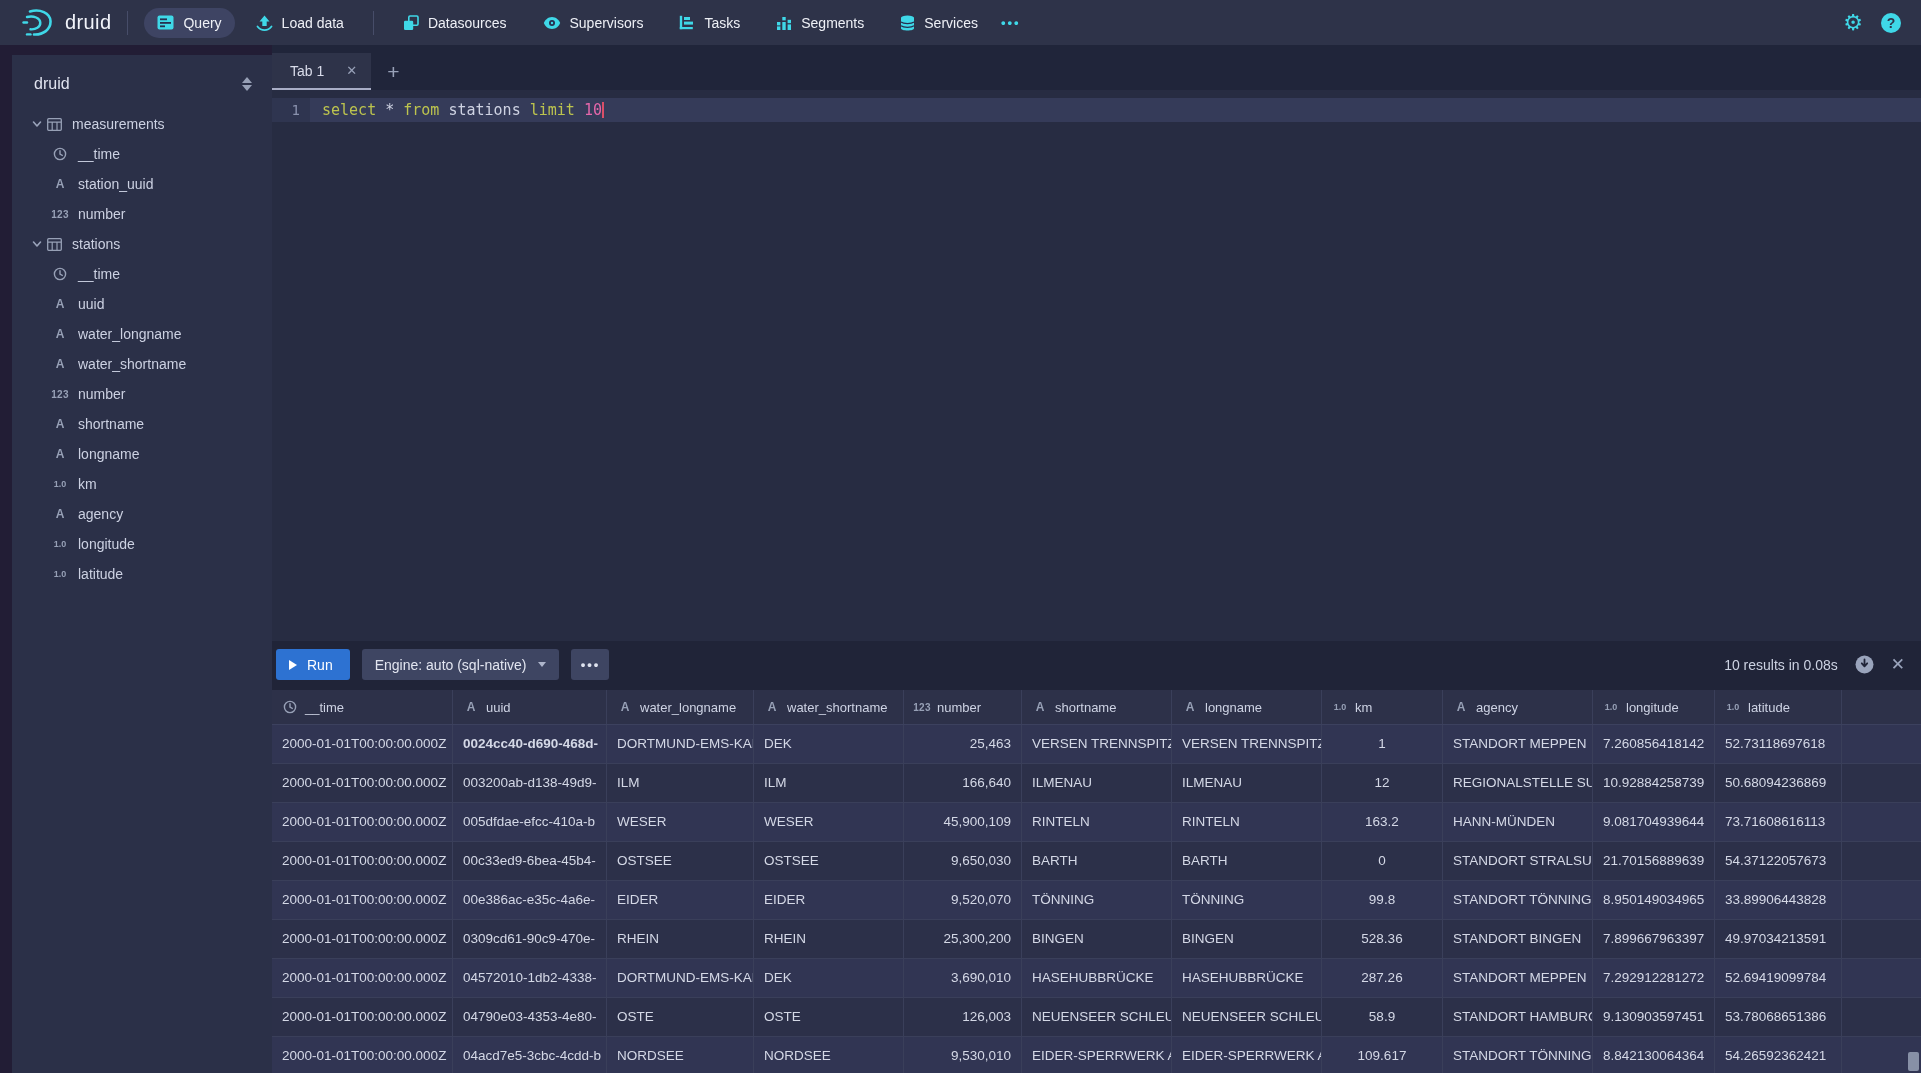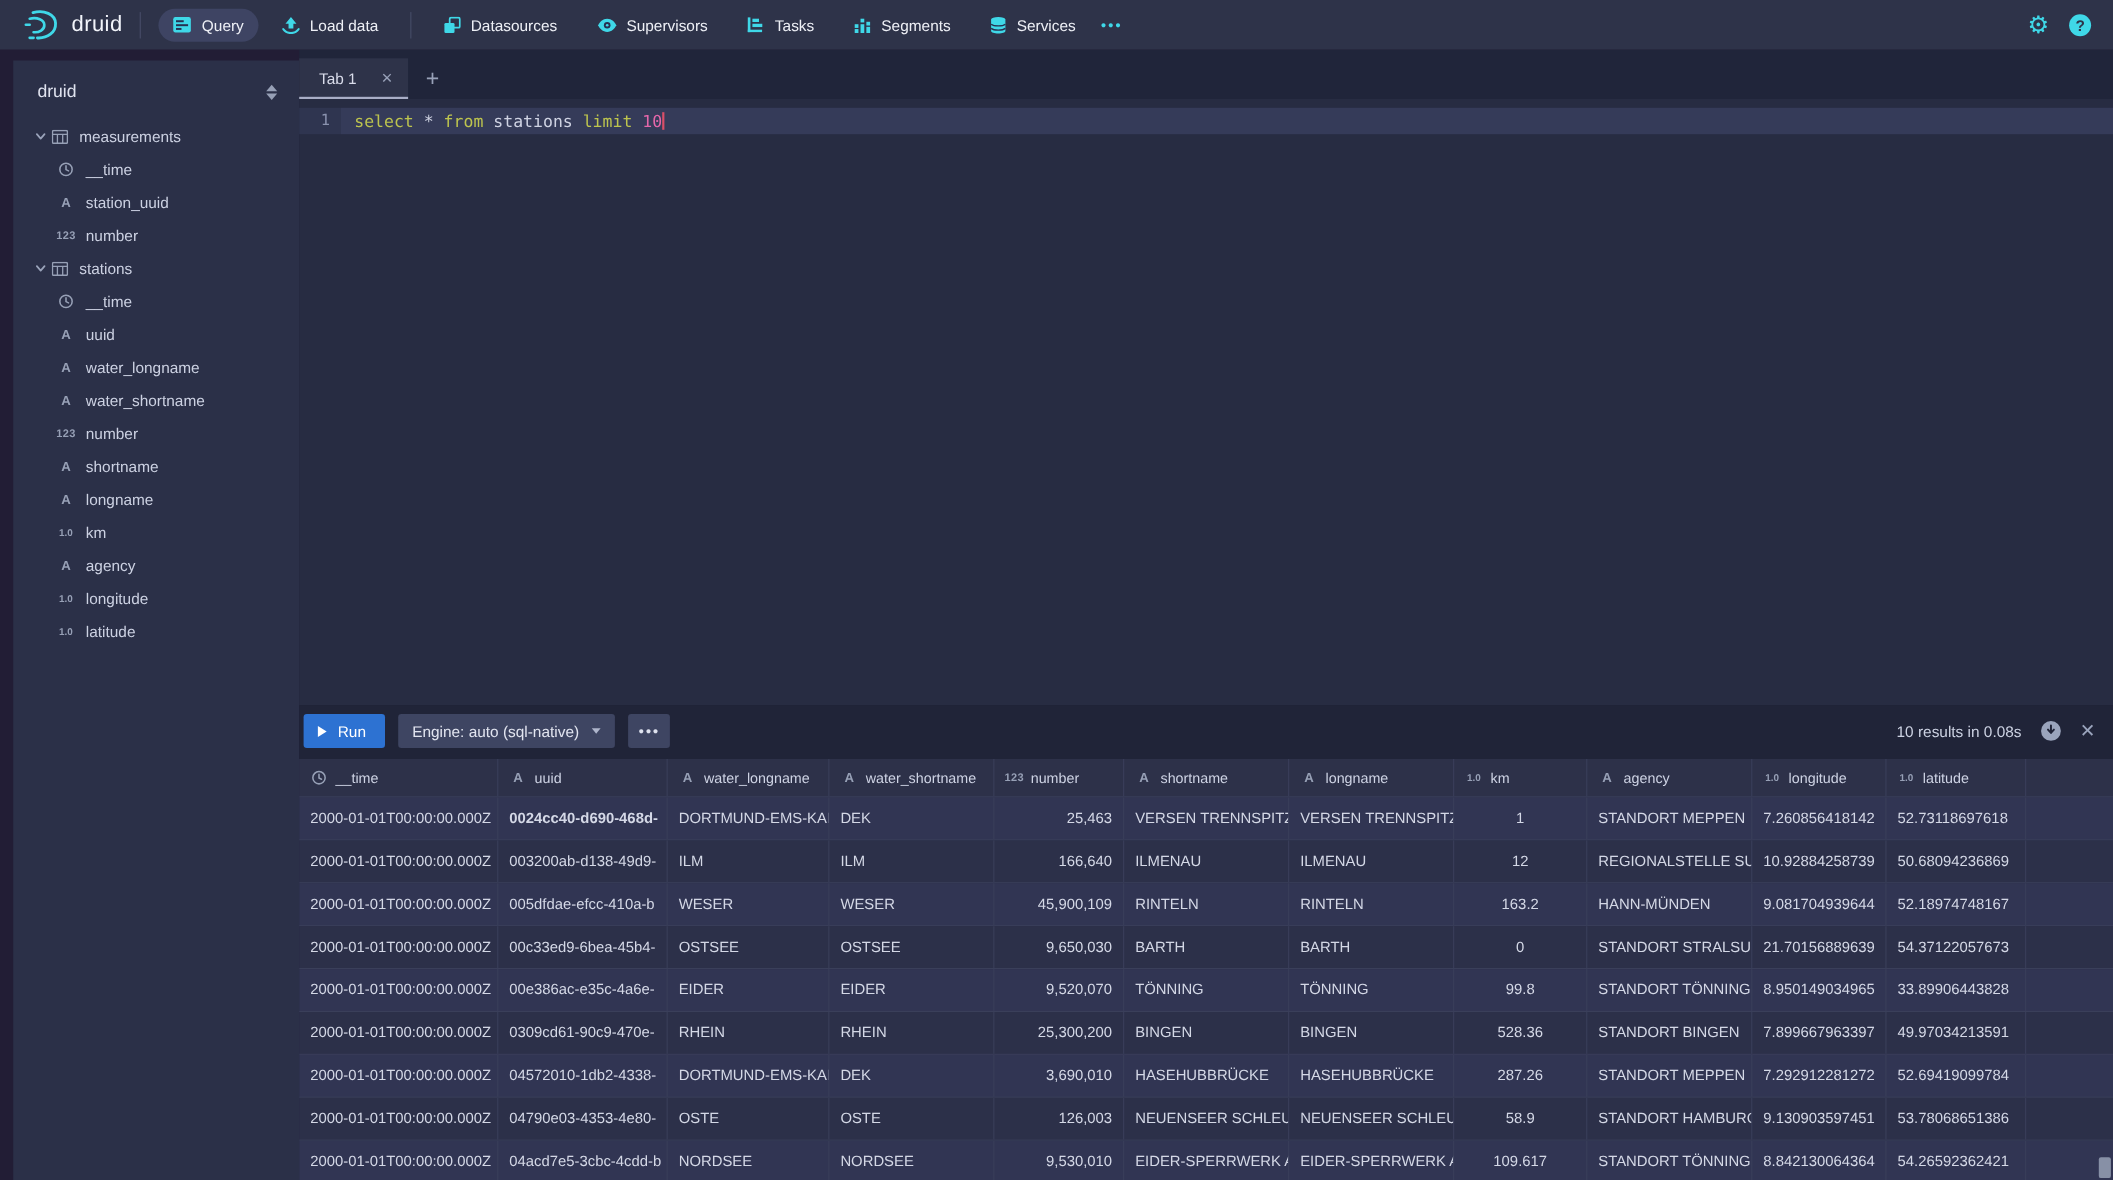--- a/index.html
+++ b/index.html
@@ -467,21 +467,21 @@
           <div class="td left" style="width: 181px;">2000-01-01T00:00:00.000Z</div>
           <div class="td left" style="width: 154px;">005dfdae-efcc-410a-b</div>
           <div class="td left" style="width: 147px;">WESER</div>
           <div class="td left" style="width: 150px;">WESER</div>
           <div class="td right" style="width: 118px;">45,900,109</div>
           <div class="td left" style="width: 150px;">RINTELN</div>
           <div class="td left" style="width: 150px;">RINTELN</div>
           <div class="td center" style="width: 121px;">163.2</div>
           <div class="td left" style="width: 150px;">HANN-MÜNDEN</div>
           <div class="td left" style="width: 122px;">9.081704939644</div>
-          <div class="td left" style="width: 127px;">52.18974748167</div>
+          <div class="td left" style="width: 127px;">73.71608616113</div>
           <div class="td fill"></div>
         </div>
         <div class="trow even">
           <div class="td left" style="width: 181px;">2000-01-01T00:00:00.000Z</div>
           <div class="td left" style="width: 154px;">00c33ed9-6bea-45b4-</div>
           <div class="td left" style="width: 147px;">OSTSEE</div>
           <div class="td left" style="width: 150px;">OSTSEE</div>
           <div class="td right" style="width: 118px;">9,650,030</div>
           <div class="td left" style="width: 150px;">BARTH</div>
           <div class="td left" style="width: 150px;">BARTH</div>

